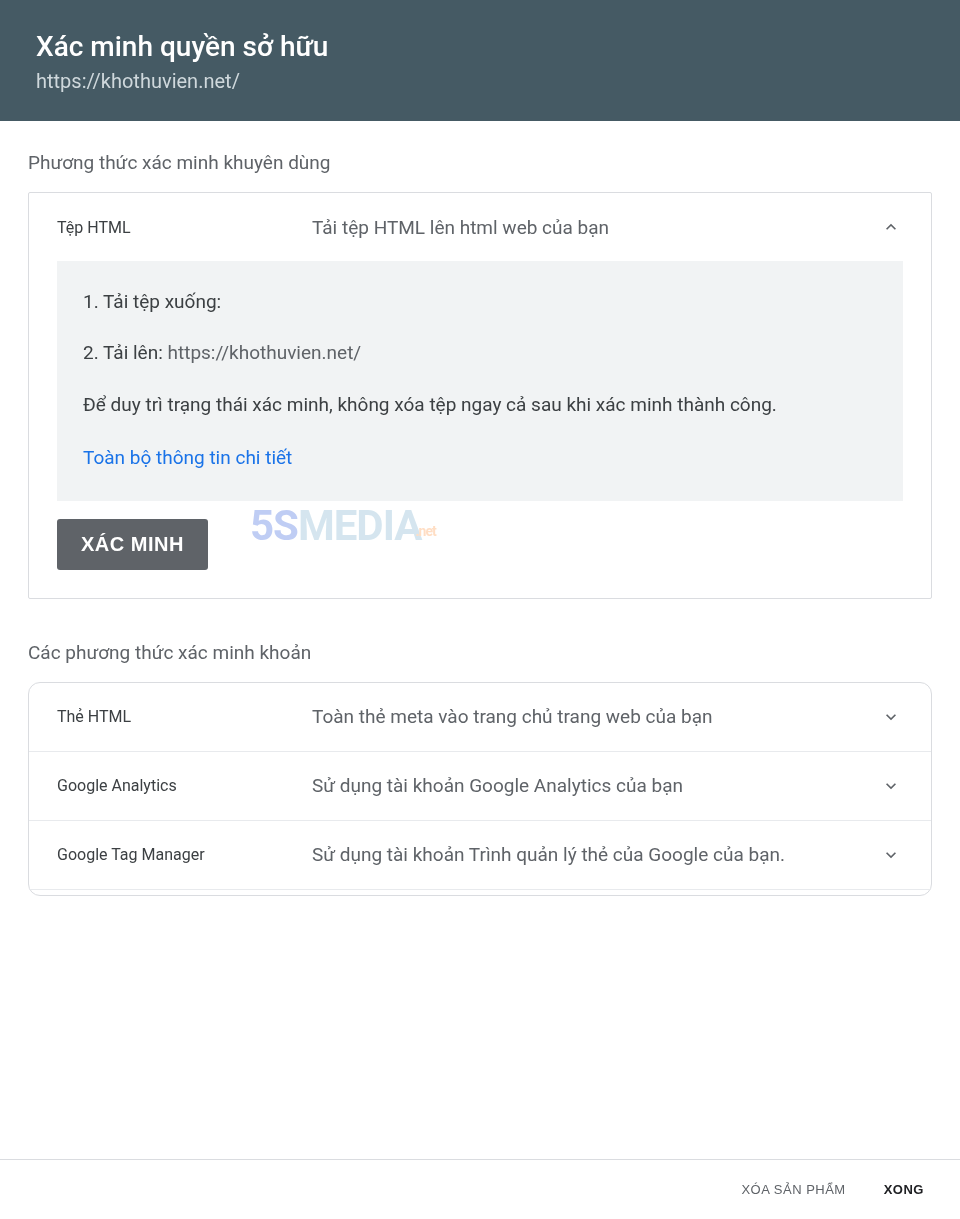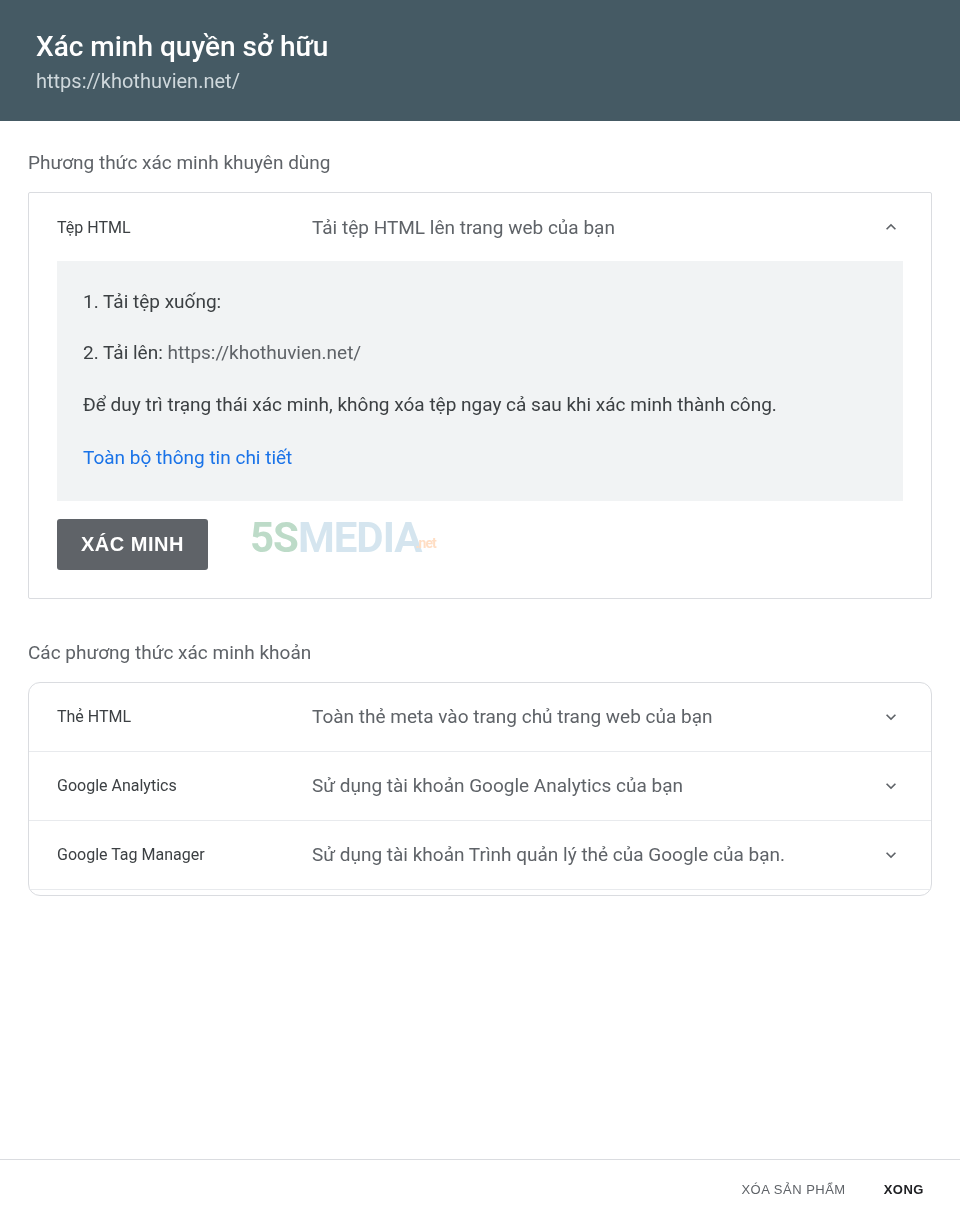--- a/index.html
+++ b/index.html
@@ -167,41 +167,41 @@
     top: 380px;
     left: 250px;
     pointer-events: none;
     font-size: 42px;
     font-weight: 700;
     opacity: 0.28;
     display: flex;
     align-items: baseline;
     letter-spacing: -1px;
   }
-  .wm-5s { color: #15803d; margin-top: 12px; }
+  .wm-5s { color: #1d4ed8; }
   .wm-media { color: #6aa6c7; }
   .wm-net { color: #ff8a30; font-size: 14px; position: relative; top: -4px; left: -6px; }
 </style>
 </head>
 <body>
 
 <div class="header">
   <div class="header-title">Xác minh quyền sở hữu</div>
   <div class="header-url">https://khothuvien.net/</div>
 </div>
 
 <div class="scroll-area">
   <div class="content">
 
     <div class="section-label">Phương thức xác minh khuyên dùng</div>
 
     <div class="card">
       <div class="method-row">
         <div class="method-title-col">Tệp HTML</div>
-        <div class="method-desc-col">Tải tệp HTML lên trang web của bạn</div>
+        <div class="method-desc-col">Tải tệp HTML lên html web của bạn</div>
         <div class="chevron">
           <svg width="20" height="20" viewBox="0 0 24 24">
               <path fill="currentColor" d="M7.41 15.41 12 10.83l4.59 4.58L18 14l-6-6-6 6z"></path>
             </svg>
         </div>
       </div>
 
       <div class="detail-box">
         <div class="row-flex">
           <span>1. Tải tệp xuống:</span>

